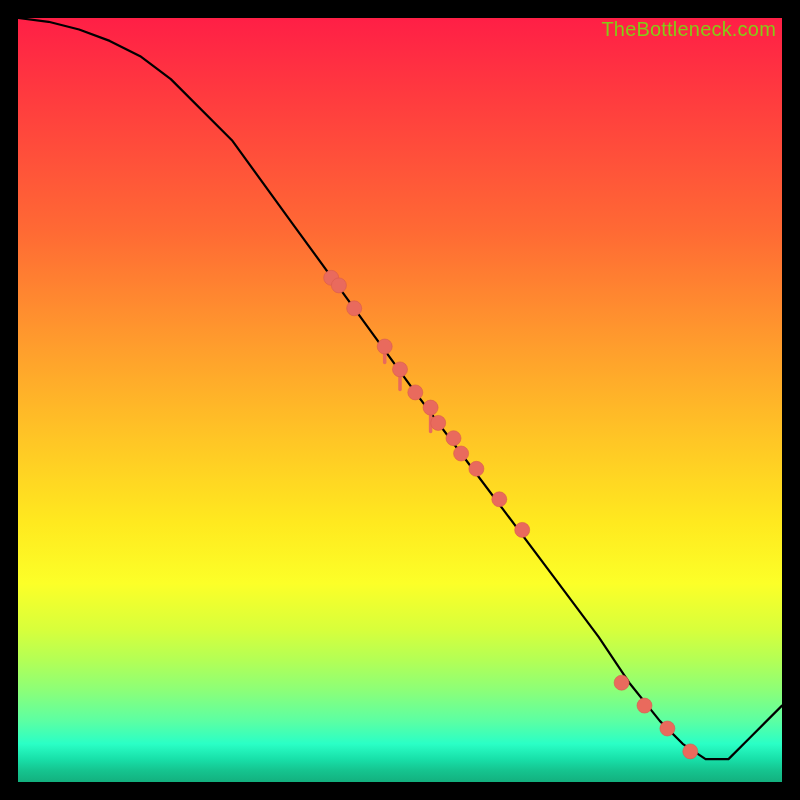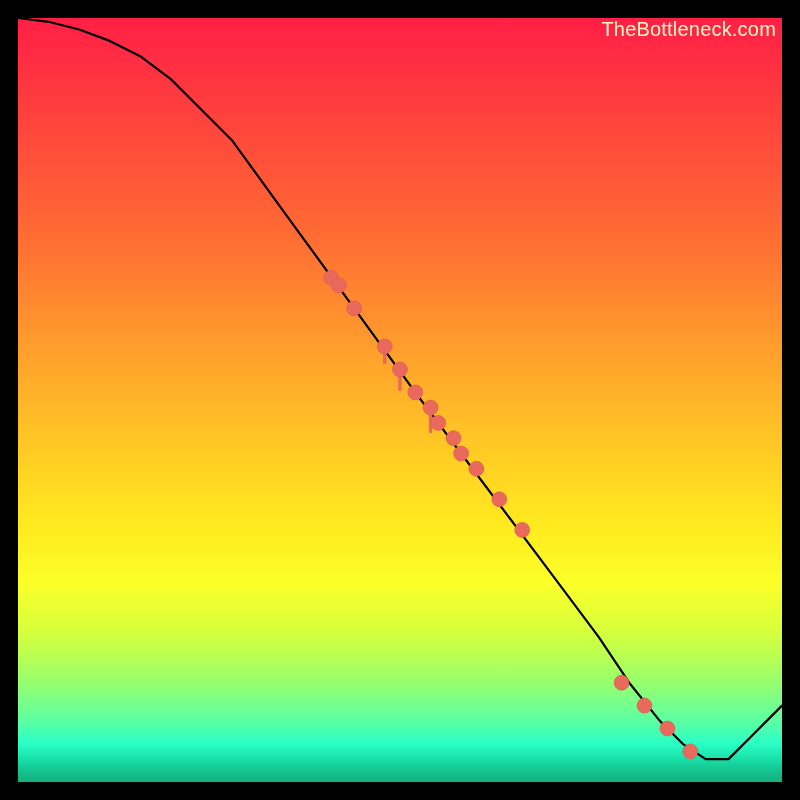--- a/index.html
+++ b/index.html
@@ -43,21 +43,21 @@
       #18e0a9 97%,
       #15c48f 98.5%,
       #13b07e 100%
     );
   }
 
   .attribution {
     position: absolute;
     top: 0px;
     right: 6px;
-    color: #fef9c3;
+    color: #84cc16;
     font-size: 20px;
     font-weight: 400;
     letter-spacing: 0.2px;
   }
 
   svg.overlay {
     position: absolute;
     left: 0; top: 0;
     width: 764px; height: 764px;
   }

